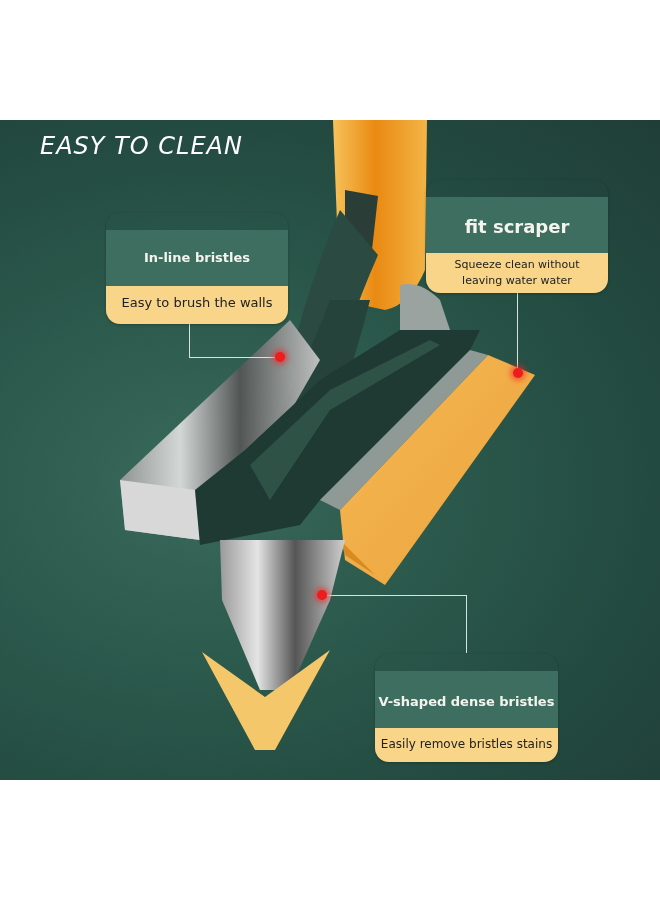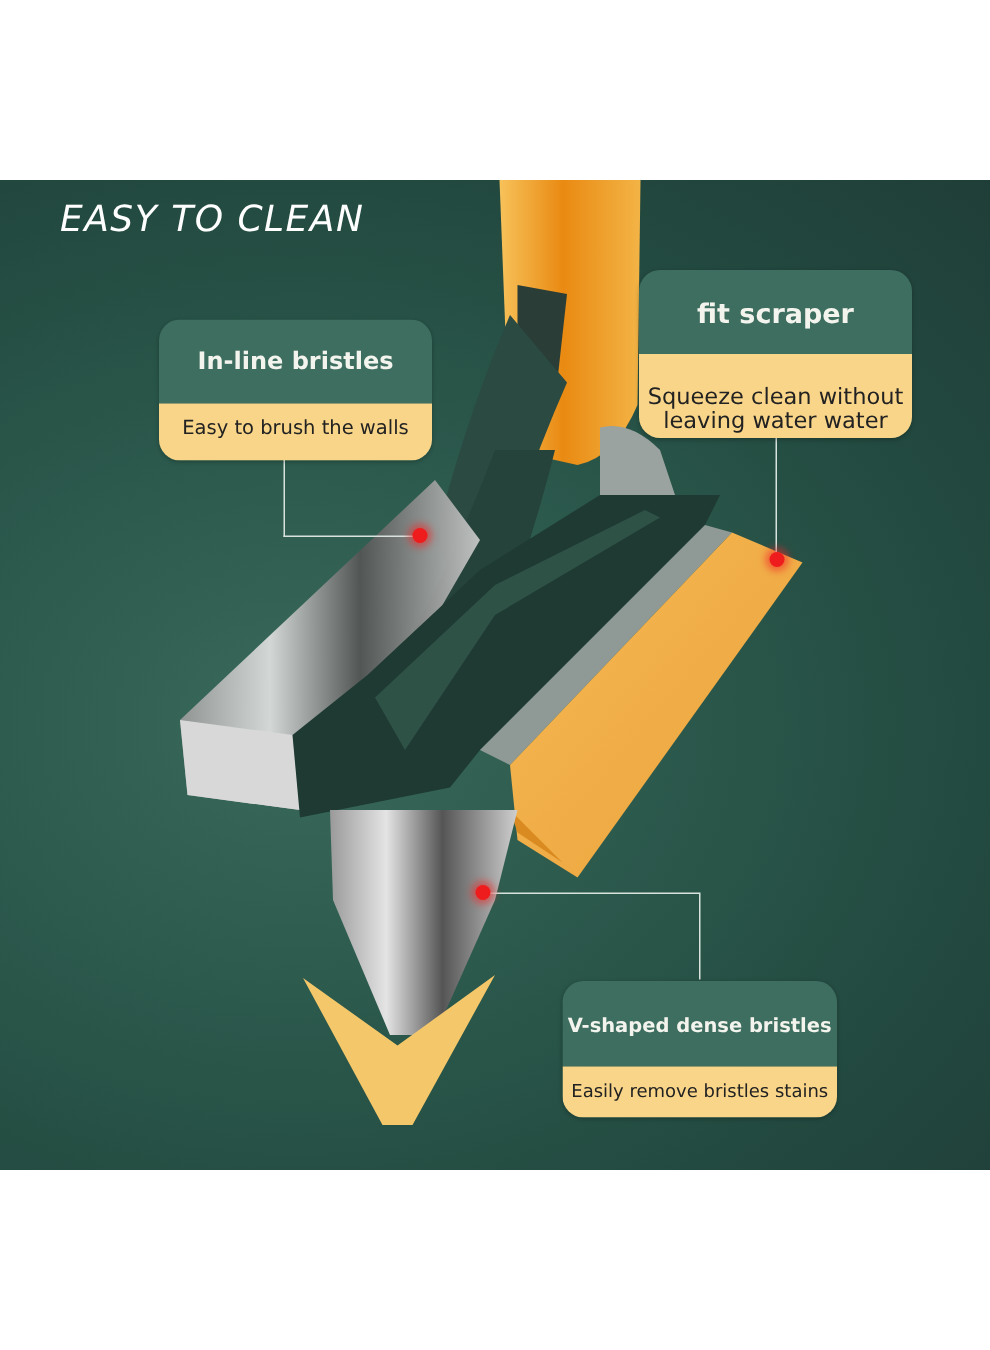--- a/index.html
+++ b/index.html
@@ -11,20 +11,21 @@
     }
     .headline {
       position: absolute; left: 12px; top: 12px; color: #ffffff;
       font-family: "DejaVu Sans", sans-serif; font-size: 24px; letter-spacing: 1px;
       font-style: italic; font-weight: normal; margin-left: 28px;
     }
     .callout { position: absolute; border-radius: 14px; overflow: hidden; box-shadow: 0 1px 3px rgba(0,0,0,0.25); }
     .callout .title {
       background: #3e6e60; color: #f4f4ee; font-weight: bold; text-align: center;
       font-family: "DejaVu Sans", sans-serif;
+      margin-top: 17px;
     }
     .callout .sub {
       background: #f8d589; color: #222; text-align: center;
       font-family: "DejaVu Sans", sans-serif;
     }
     .line { position: absolute; background: #d8e3de; }
     .dot { position: absolute; width: 10px; height: 10px; border-radius: 50%; background: #ee1c1c; box-shadow: 0 0 5px 3px rgba(240,40,40,0.55); }
     svg.product { position: absolute; left: 0; top: 0; }
   </style>
 </head>
@@ -86,27 +87,27 @@
   <div class="line" style="left:189px; top:237px; width:90px; height:1px;"></div>
   <div class="line" style="left:517px; top:150px; width:1px; height:100px;"></div>
   <div class="line" style="left:322px; top:475px; width:144px; height:1px;"></div>
   <div class="line" style="left:466px; top:475px; width:1px; height:58px;"></div>
 
   <div class="dot" style="left:275px; top:232px;"></div>
   <div class="dot" style="left:513px; top:248px;"></div>
   <div class="dot" style="left:317px; top:470px;"></div>
 
   <div class="callout" style="left:106px; top:93px; width:182px;">
-    <div class="title" style="height:56px; line-height:56px; font-size:16px;">In-line bristles</div>
+    <div class="title" style="height:56px; line-height:56px; font-size:13px;">In-line bristles</div>
     <div class="sub" style="height:38px; line-height:34px; font-size:13px;">Easy to brush the walls</div>
   </div>
 
   <div class="callout" style="left:426px; top:60px; width:182px;">
     <div class="title" style="height:56px; line-height:60px; font-size:18px;">fit scraper</div>
-    <div class="sub" style="height:36px; padding-top:20px; font-size:15px; line-height:16px;">
+    <div class="sub" style="height:36px; padding-top:4px; font-size:11px; line-height:16px;">
       <div>Squeeze clean without</div>
       <div>leaving water water</div>
     </div>
   </div>
 
   <div class="callout" style="left:375px; top:534px; width:183px;">
     <div class="title" style="height:57px; line-height:62px; font-size:13px;">V-shaped dense bristles</div>
     <div class="sub" style="height:34px; line-height:32px; font-size:12px;">Easily remove bristles stains</div>
   </div>
 </div>

